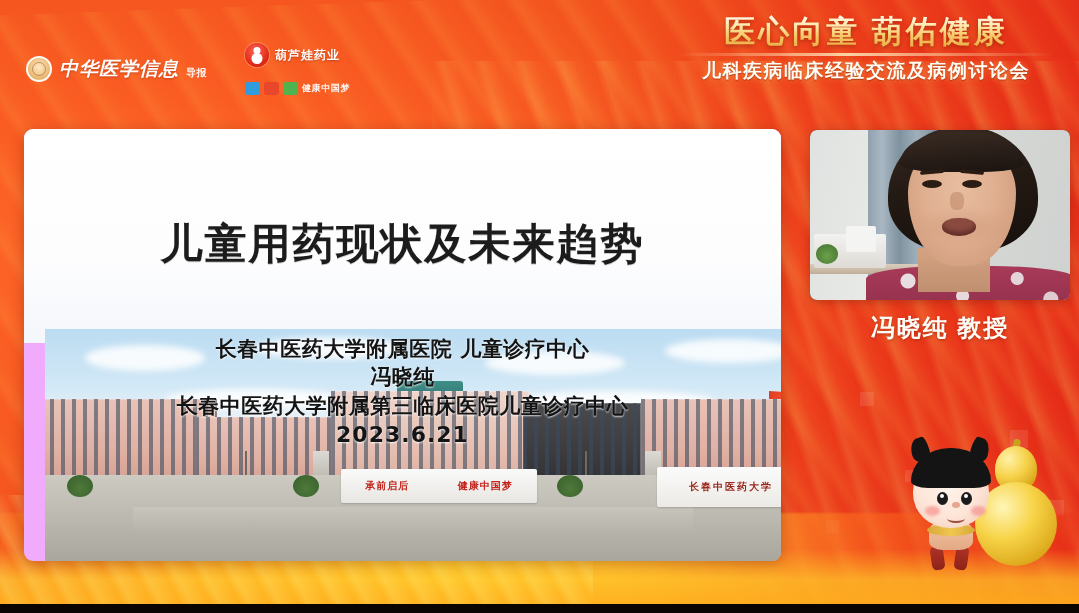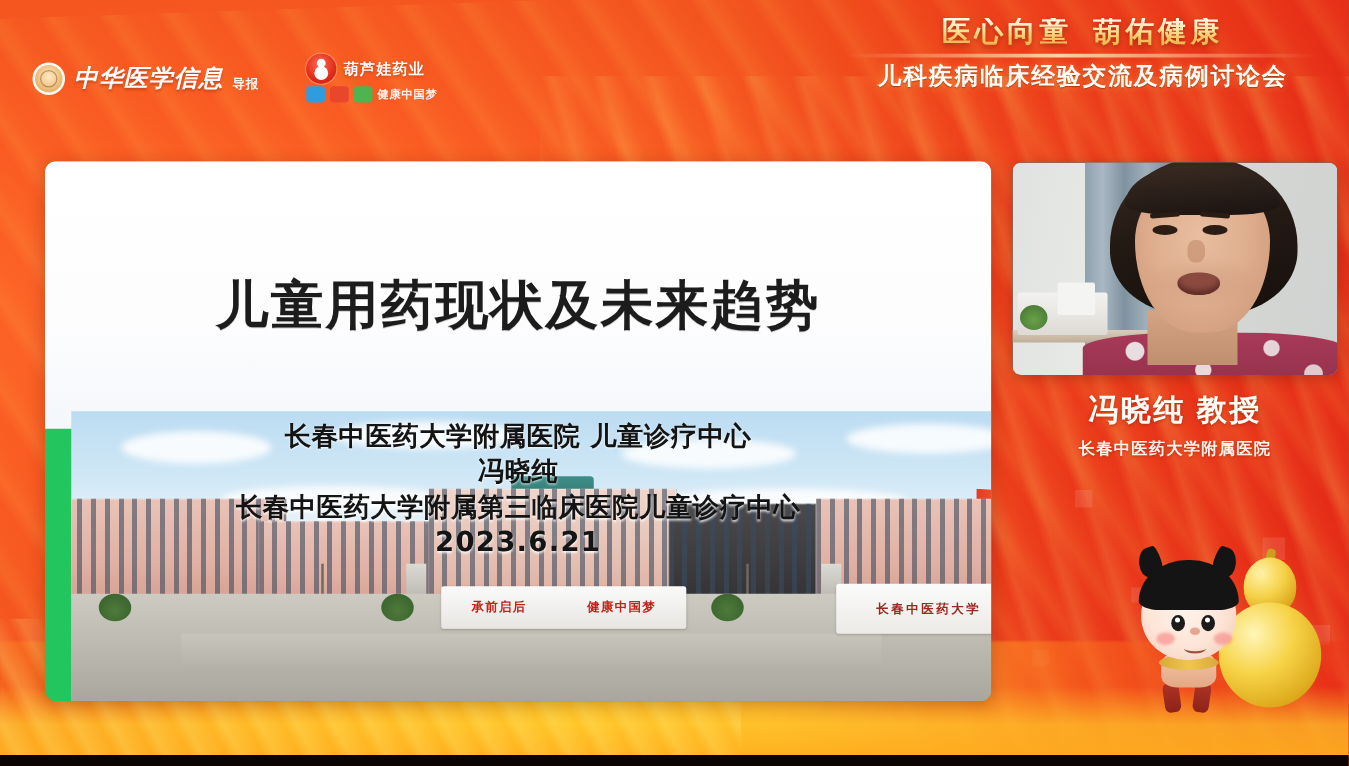--- a/index.html
+++ b/index.html
@@ -110,21 +110,21 @@
     font-family:"DejaVu Serif","Liberation Serif",serif;
     font-style:italic;
     text-shadow:0 1px 2px rgba(130,35,10,.45);
     white-space:nowrap;
   }
   .cma-sub{
     font-size:10px; color:rgba(255,255,255,.95); font-weight:700;
     align-self:flex-end; padding-bottom:2px; letter-spacing:.5px;
   }
 
-  .logo-hlw{ display:flex; flex-direction:column; gap:2px; }
+  .logo-hlw{ display:flex; flex-direction:column; gap:15px; }
   .hlw-top{ display:flex; align-items:center; gap:6px; }
   .hlw-badge{
     width:24px; height:24px; border-radius:50%;
     background:radial-gradient(circle at 45% 35%, #ff6b5b 0%, #e22b18 60%, #c41d10 100%);
     position:relative; flex:none;
     box-shadow:0 0 0 1px rgba(255,255,255,.25);
   }
   .hlw-badge:before{
     content:""; position:absolute; left:50%; top:4px;
     transform:translateX(-50%);
@@ -150,22 +150,22 @@
   .hlw-tag{
     font-size:9px; color:rgba(255,255,255,.92); font-weight:700; letter-spacing:.6px;
   }
 
   
   .banner{
     position:absolute; right:16px; top:14px;
     width:394px; text-align:center;
   }
   .banner-title{
-    font-size:23px; font-weight:900; letter-spacing:3px;
-    font-family:Liberation Mono, monospace;
+    font-size:31px; font-weight:900; letter-spacing:3px;
+    font-family:Liberation Sans, sans-serif;
     background:linear-gradient(180deg,#fffaf0 0%,#ffe9ae 32%,#f7c968 60%,#e8a63c 100%);
     -webkit-background-clip:text; background-clip:text; color:transparent;
     -webkit-text-fill-color:transparent;
     filter:drop-shadow(0 2px 2px rgba(130,30,5,.55));
     white-space:nowrap;
     line-height:1.15;
   }
   .banner-sep{
     margin:3px auto 2px; width:96%; height:3px;
     background:linear-gradient(90deg, rgba(255,225,150,0) 0%, rgba(255,236,190,.85) 45%, rgba(255,225,150,0) 100%);
@@ -173,23 +173,23 @@
   }
   .banner-sub{
     font-size:19px; font-weight:900; letter-spacing:1.5px;
     color:#fffdf6;
     text-shadow:0 1px 1px rgba(150,45,8,.75), 0 0 6px rgba(255,190,90,.55);
     white-space:nowrap;
   }
 
   
   .slide{
-    position:absolute; left:36px; top:129px;
+    position:absolute; left:24px; top:129px;
     width:757px; height:432px;
-    background:#22c55e;
+    background:#f0abfc;
     border-radius:9px;
     overflow:hidden;
     box-shadow:0 3px 14px rgba(90,20,5,.30);
   }
   .slide-white{
     position:absolute; left:0; right:0; top:0; height:214px;
     background:linear-gradient(180deg,#ffffff 0%,#fdfdfe 60%,#f4f7fb 100%);
   }
   .slide-title{
     position:absolute; left:0; right:0; top:87px;
@@ -651,21 +651,20 @@
         <div class="eye r"></div>
         <div class="nose"></div>
         <div class="cheek-sh"></div>
         <div class="mouth"></div>
       </div>
     </div>
   </div>
 
   <div class="speaker">
     <div class="speaker-name">冯晓纯 教授</div>
-    <div class="speaker-org">长春中医药大学附属医院</div>
   </div>
 
   <div class="mascot">
     <div class="gourd">
       <div class="gourd-stem"></div>
       <div class="gourd-top"></div>
       <div class="gourd-bot"></div>
     </div>
     <div class="kid">
       <div class="kid-leg l"></div>

